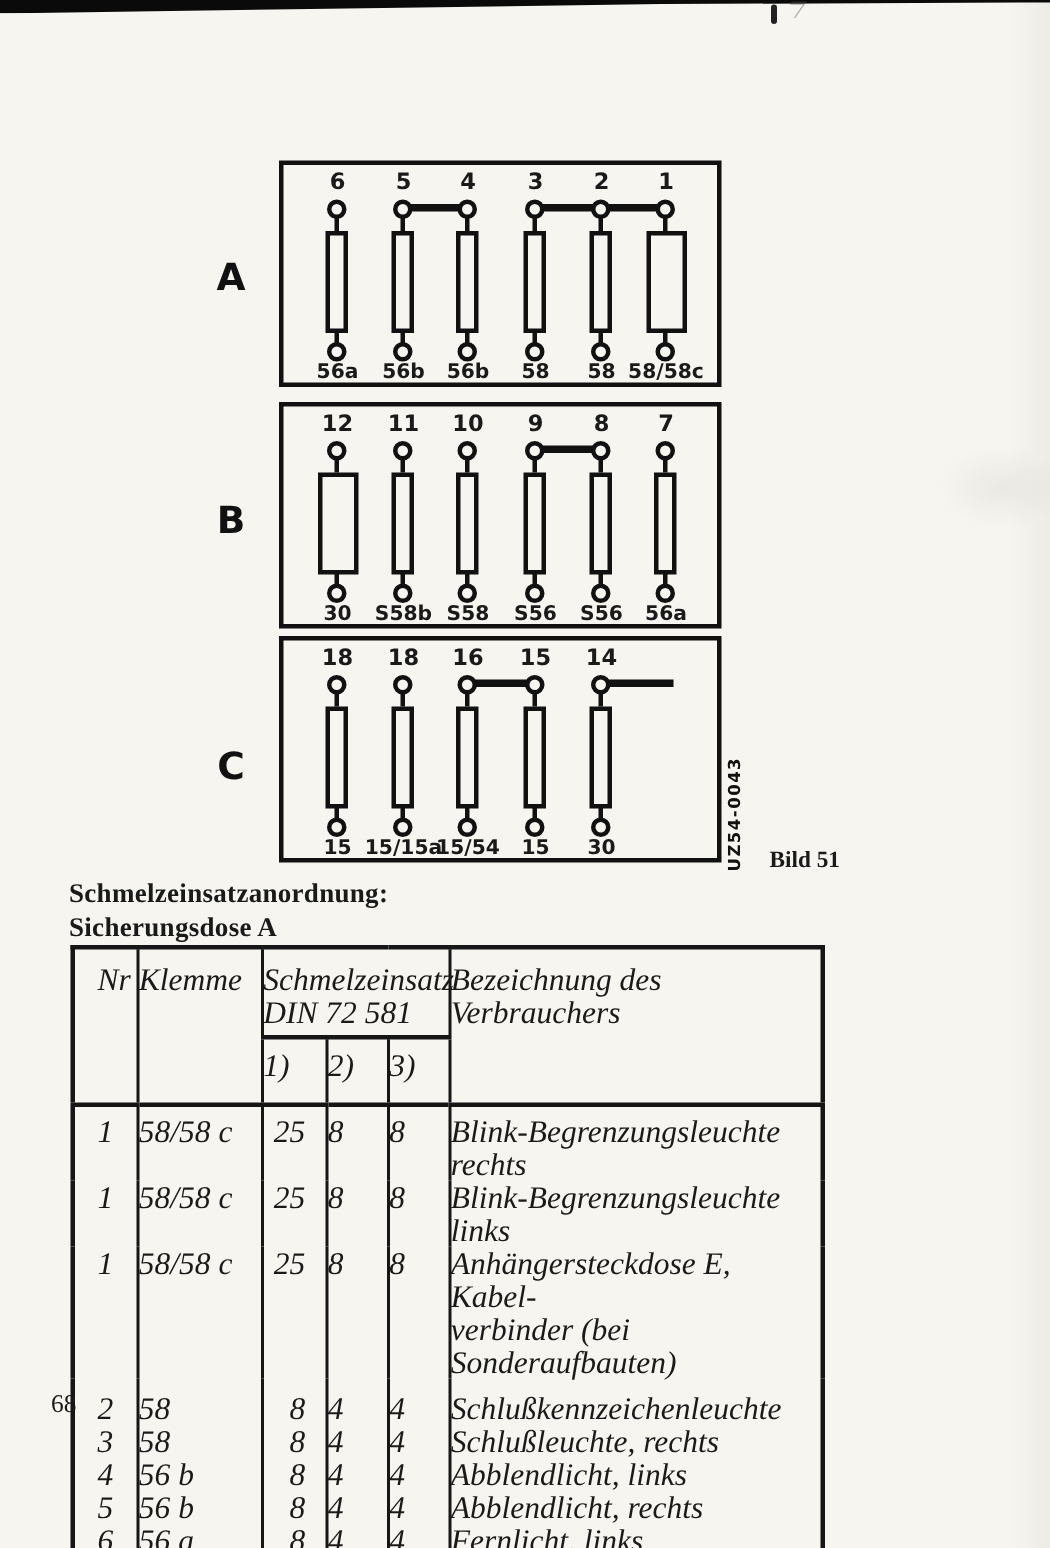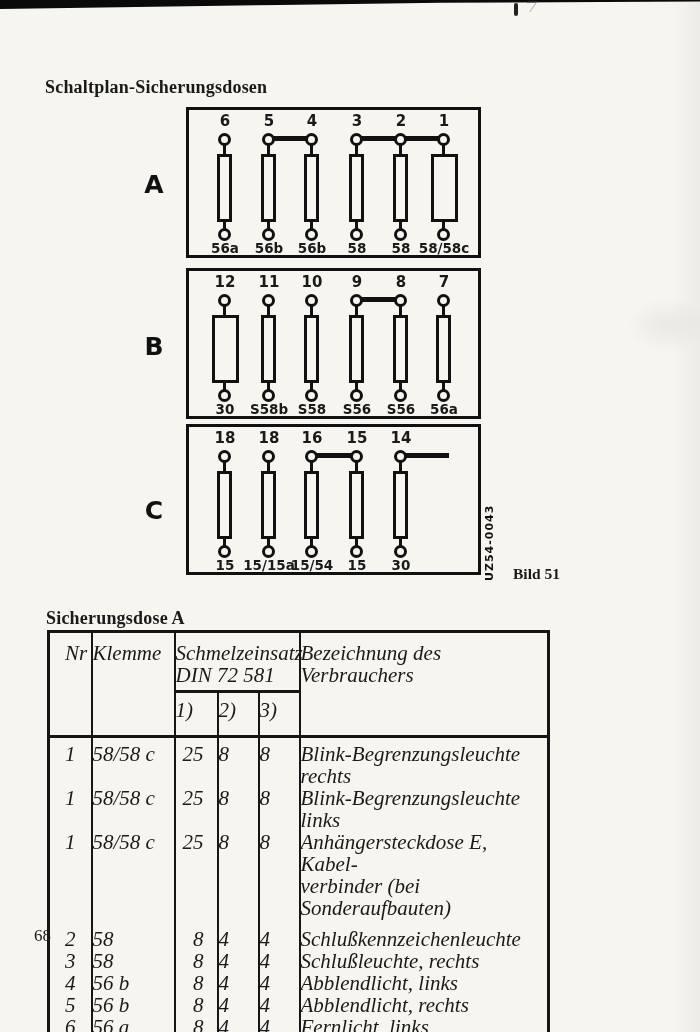--- a/index.html
+++ b/index.html
@@ -79,21 +79,20 @@
   .page-num{position:absolute;left:34px;top:926px;font-size:17px;}
 </style>
 </head>
 <body>
 
 <div class="page">
 
   <div class="scan-top"></div>
   <div class="ink-mark"></div>
 
-  <div class="doc-title">Schaltplan-Sicherungsdosen</div>
 
   <div class="panel-label pl-a">A</div>
   <div class="panel panel-a">
     <div class="busbar" style="left:80px;width:46px;"></div>
     <div class="busbar" style="left:168px;width:90px;"></div>
     <div class="fuse" style="left:1px;">
       <div class="fnum">6</div>
       <div class="circ top"></div>
       <div class="stem s1"></div>
         <div class="frect"></div>
@@ -254,20 +253,21 @@
         <div class="frect"></div>
         <div class="stem s2"></div>
       <div class="circ bot"></div>
       <div class="fterm">30</div>
     </div>
   </div>
 
   <div class="fig-code">UZ54-0043</div>
   <div class="fig-label">Bild 51</div>
 
+  <div class="sec-head sh1">Schmelzeinsatzanordnung:</div>
   <div class="sec-head sh2">Sicherungsdose A</div>
 
   <table class="fuse-table">
     <colgroup>
       <col style="width:43px">
         <col style="width:83px">
         <col style="width:43px">
       <col style="width:41px">
         <col style="width:41px">
         <col style="width:249px">

